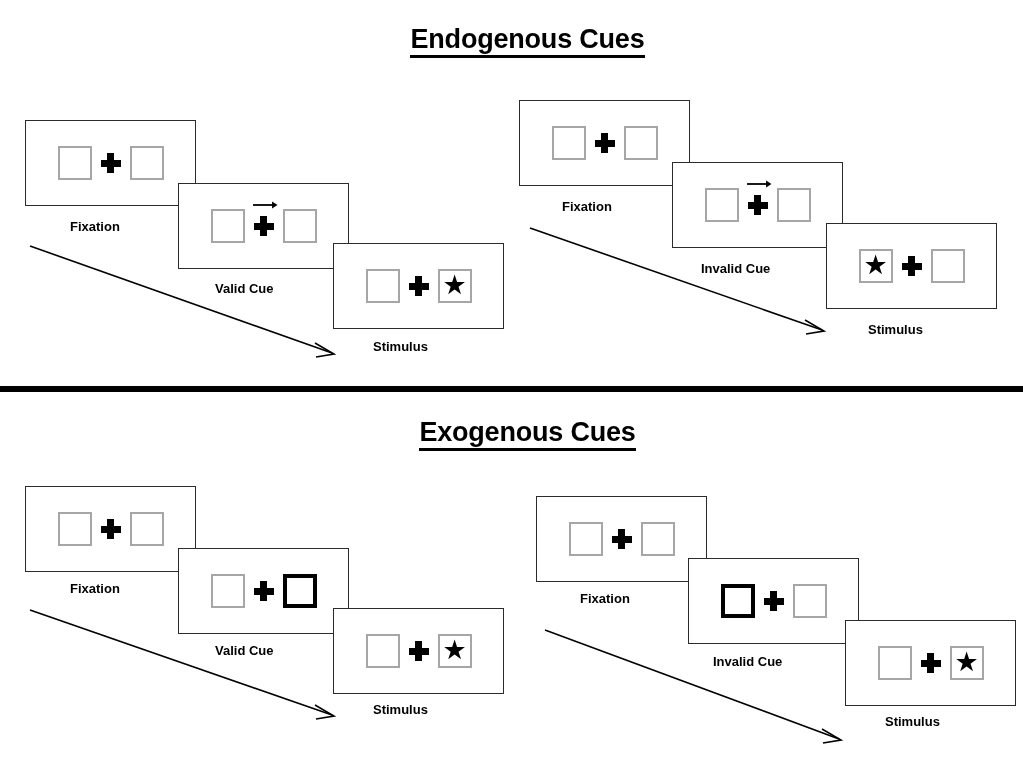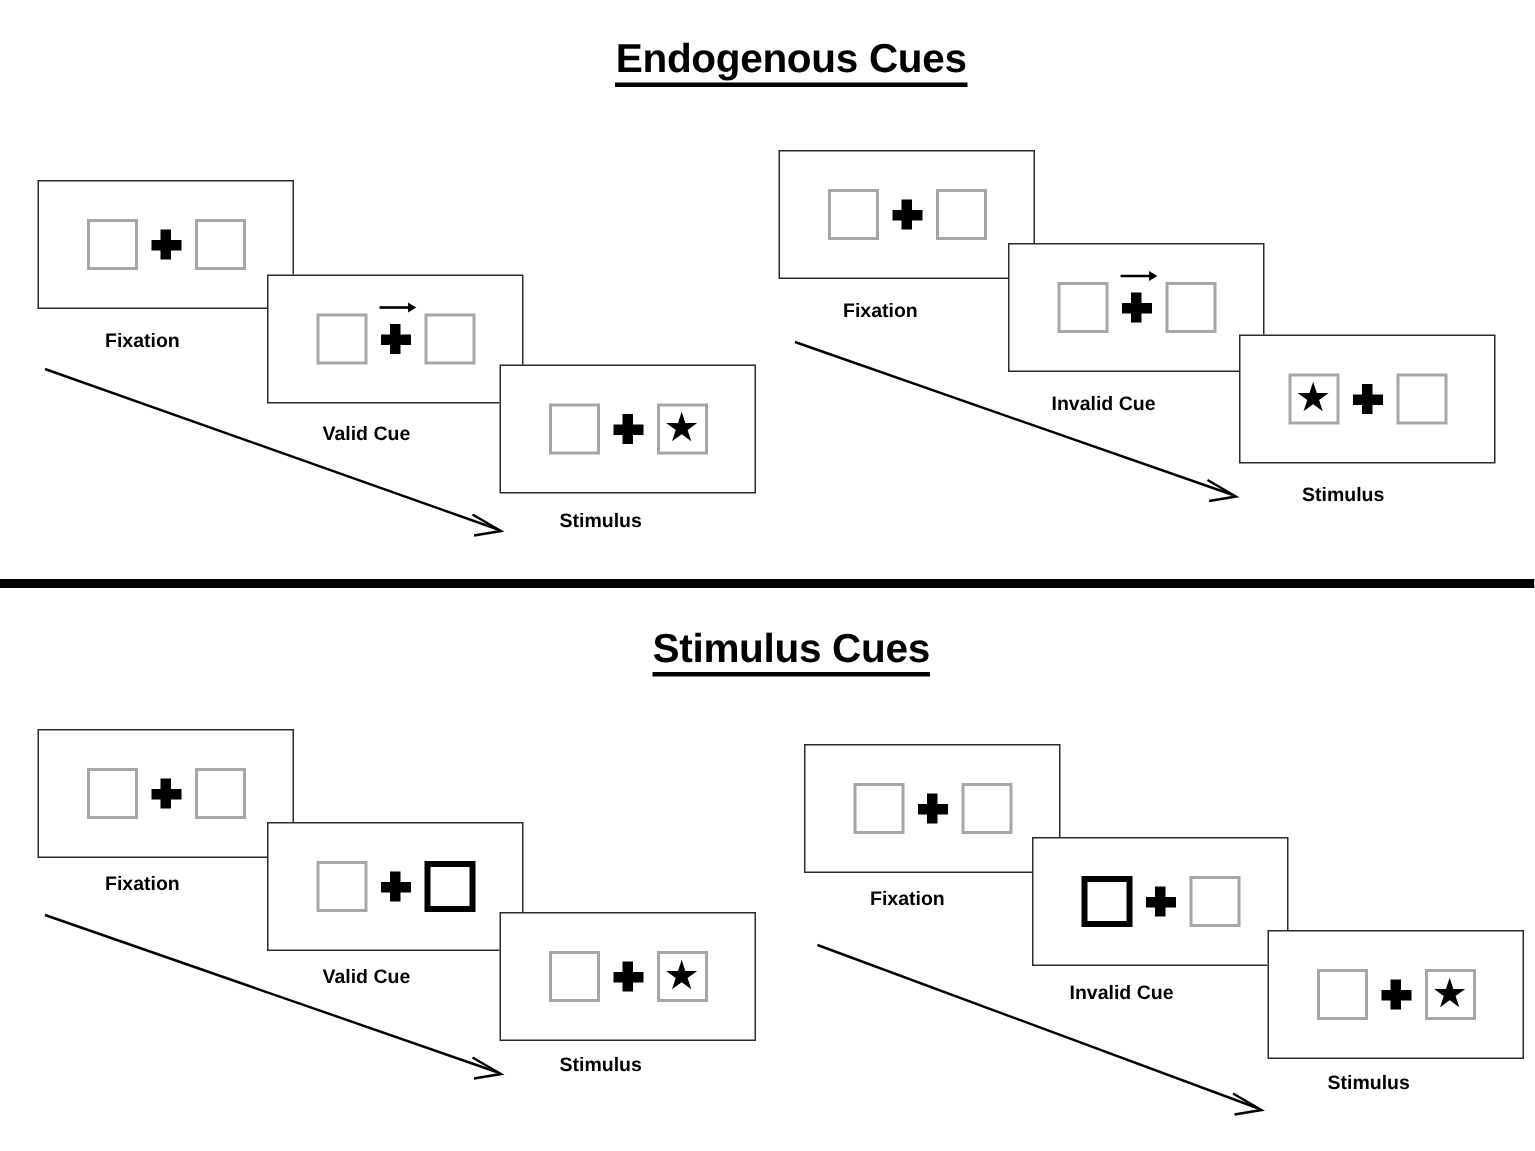--- a/index.html
+++ b/index.html
@@ -244,21 +244,21 @@
 <div class="caption" style="left:868px; top:322px;">Stimulus</div>
 
 <svg class="time-arrow" style="left:528px; top:225px; width:310px; height:115px;" viewBox="0 0 310 115">
   <line x1="2" y1="3" x2="294" y2="105" stroke="#000" stroke-width="1.6"></line>
   <polyline points="277,95 296,106 278,109" fill="none" stroke="#000" stroke-width="1.6"></polyline>
 </svg>
 
 <div class="divider" style="top:386px;"></div>
 
 <div class="section-title" style="top:417px;">
-  <span>Stimulus Cues</span>
+  <span>Exogenous Cues</span>
 </div>
 
 <div class="panel" style="left:25px; top:486px; width:171px; height:86px;">
   <div class="panel-inner">
     <div class="sq">
         <span class="star"></span>
       </div>
     <div class="cross-wrap">
       <div class="cross"></div>
     </div>

